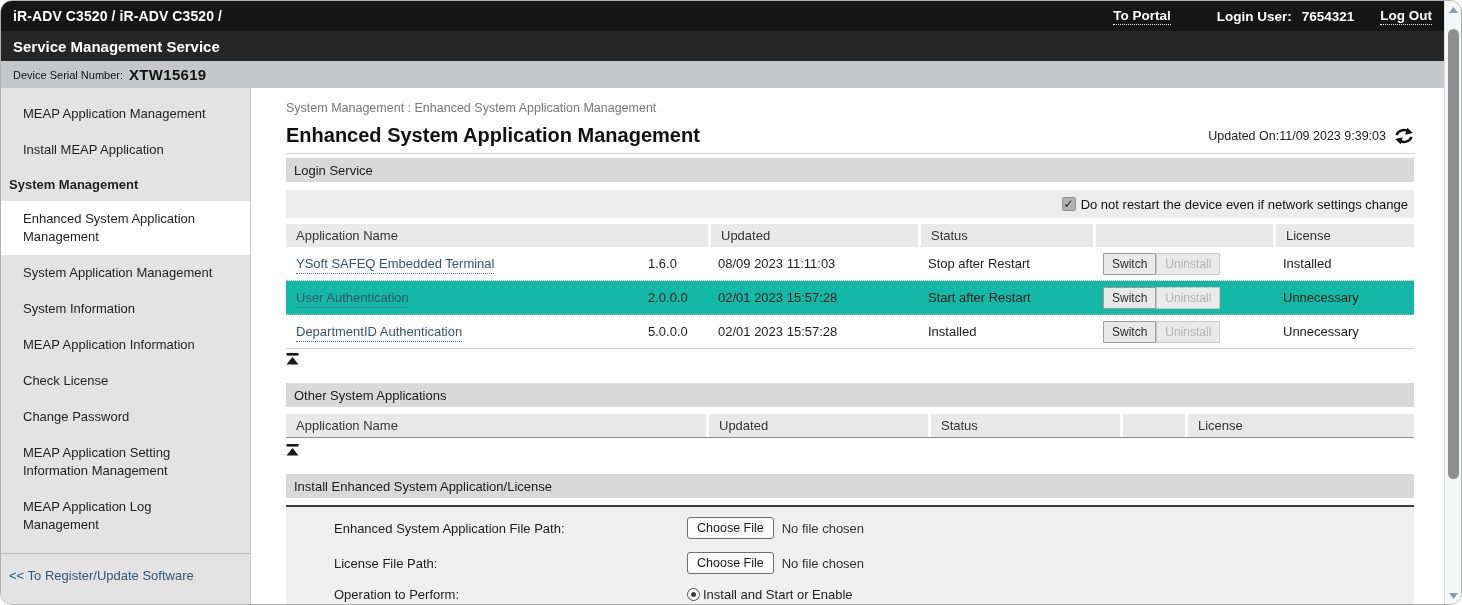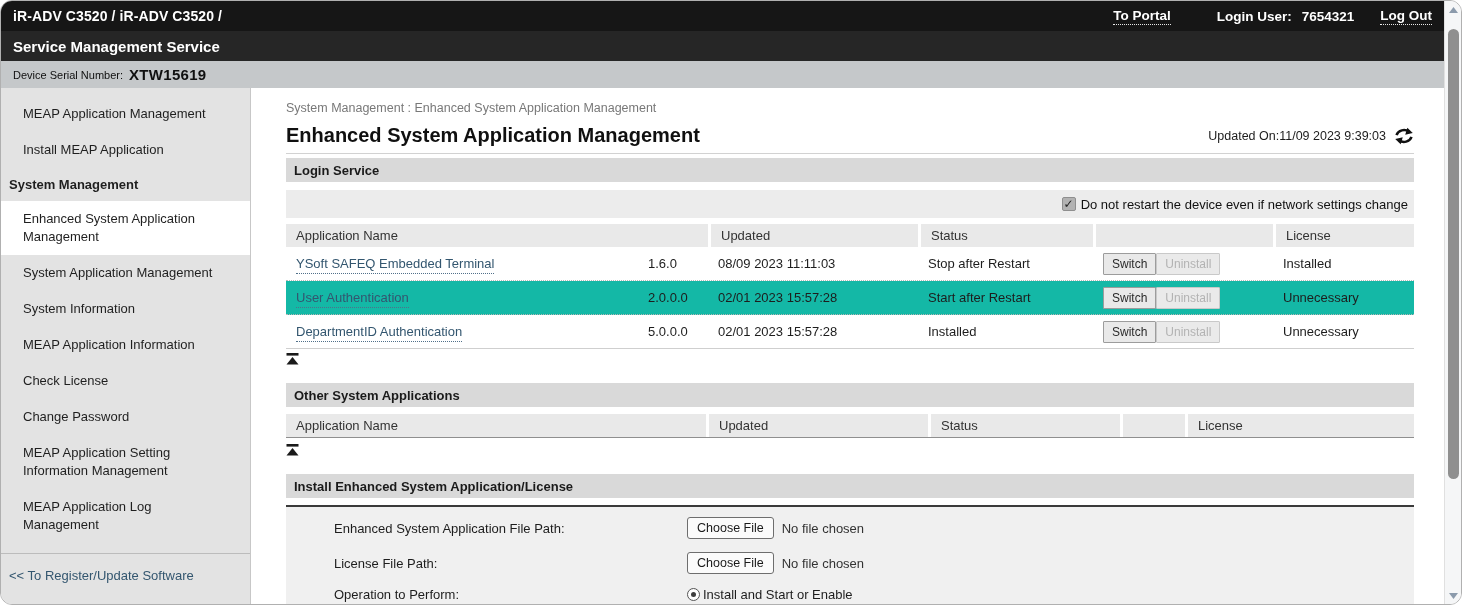--- a/index.html
+++ b/index.html
@@ -54,21 +54,21 @@
   .page-title{ font-size:20px; font-weight:bold; color:#101010; }
   .updated-wrap{ display:flex; align-items:center; gap:8px; padding-bottom:2px; }
   .updated-text{ font-size:12.5px; color:#1c1c1c; }
   .refresh-icon{ cursor:pointer; display:inline-flex; }
 
   .hdivider{ margin-top:6px; border-top:1px solid #d2d2d2; }
 
   .section-bar{
     margin-top:4px; height:24px; background:var(--section-gray,#d9d9d9);
     display:flex; align-items:center; padding:0 8px;
-    font-size:13px; font-weight:bold; color:#1a1a1a;
+    font-size:13px; font-weight:normal; color:#1a1a1a;
   }
   .section-bar.mt{ margin-top:14px; }
 
   .checkbox-row{
     margin-top:8px; height:28px; background:#ececec;
     display:flex; align-items:center; justify-content:flex-end; gap:5px; padding-right:6px;
   }
   .checkbox{
     width:14px; height:14px; background:#b2b2b2; border:1px solid #8e8e8e; border-radius:2px;
     display:inline-flex; align-items:center; justify-content:center; cursor:pointer;

